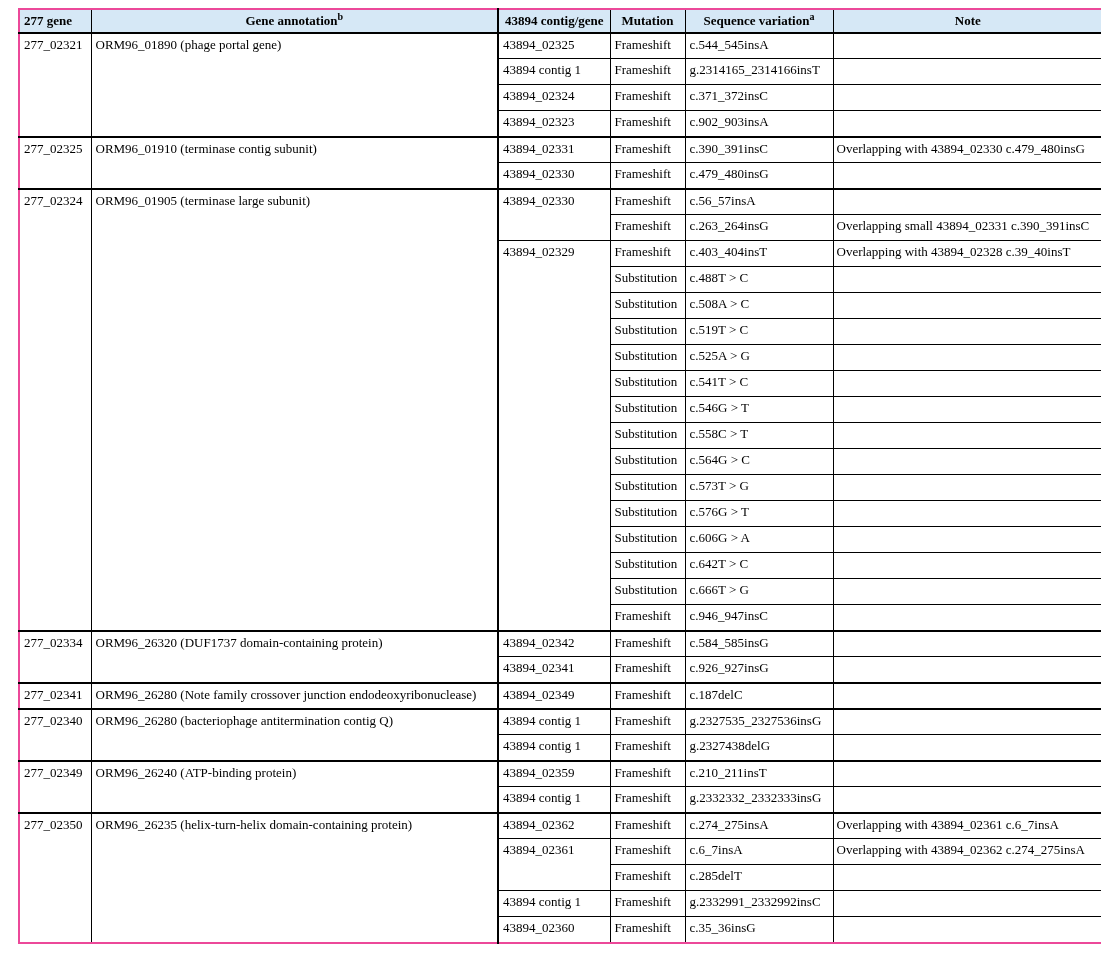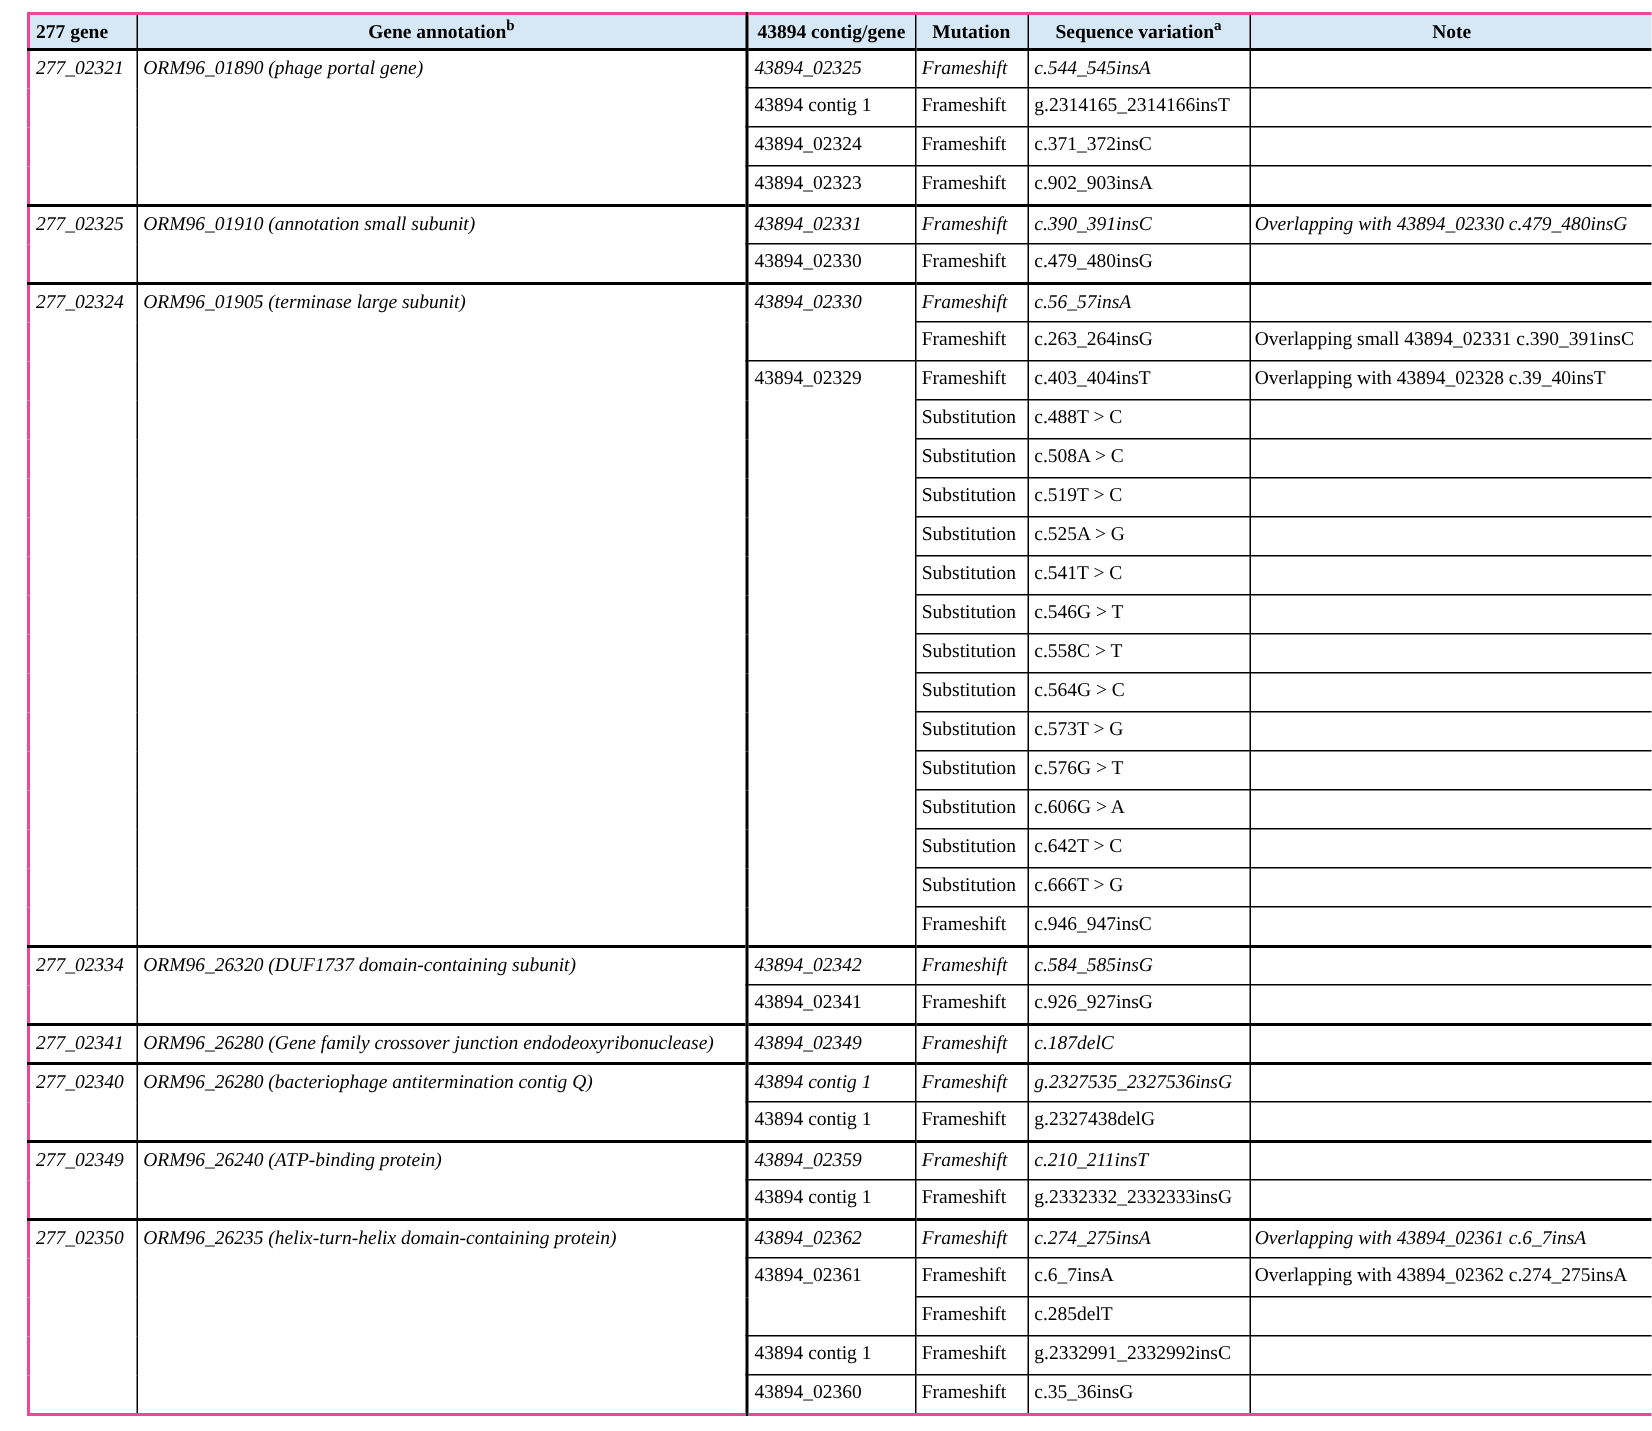--- a/index.html
+++ b/index.html
@@ -39,21 +39,21 @@
     background: #d6e8f6;
     font-weight: bold;
     text-align: center;
     height: 23px;
     border-bottom: 2px solid #000000;
     padding-top: 3px;
   }
   .gene-table thead th.col-gene { text-align: left; }
   .gene-table td { height: 26px; }
   .gene-table .col-annotation { border-right: 2px solid #000000; margin-top: 24px; }
-  .gene-table tr.group-start td { border-top: 2px solid #000000; font-style: italic; }
+  .gene-table tr.group-start td { border-top: 2px solid #000000; }
   .gene-table td.col-note { padding-left: 3px; padding-right: 2px; }
   .gene-table sup {
     font-size: 10px;
     font-weight: bold;
     line-height: 0;
   }
 </style>
 </head>
 <body>
 
@@ -99,21 +99,21 @@
           <td class="col-note"></td>
         </tr>
         <tr>
           <td class="col-contig">43894_02323</td>
           <td class="col-mutation">Frameshift</td>
           <td class="col-variation">c.902_903insA</td>
           <td class="col-note"></td>
         </tr>
         <tr class="group-start">
           <td class="col-gene" rowspan="2">277_02325</td>
-          <td class="col-annotation" rowspan="2">ORM96_01910 (annotation small subunit)</td>
+          <td class="col-annotation" rowspan="2">ORM96_01910 (terminase contig subunit)</td>
           <td class="col-contig">43894_02331</td>
           <td class="col-mutation">Frameshift</td>
           <td class="col-variation">c.390_391insC</td>
           <td class="col-note">Overlapping with 43894_02330 c.479_480insG</td>
         </tr>
         <tr>
           <td class="col-contig">43894_02330</td>
           <td class="col-mutation">Frameshift</td>
           <td class="col-variation">c.479_480insG</td>
           <td class="col-note"></td>
@@ -202,35 +202,35 @@
           <td class="col-variation">c.666T &gt; G</td>
           <td class="col-note"></td>
         </tr>
         <tr>
           <td class="col-mutation">Frameshift</td>
           <td class="col-variation">c.946_947insC</td>
           <td class="col-note"></td>
         </tr>
         <tr class="group-start">
           <td class="col-gene" rowspan="2">277_02334</td>
-          <td class="col-annotation" rowspan="2">ORM96_26320 (DUF1737 domain-containing subunit)</td>
+          <td class="col-annotation" rowspan="2">ORM96_26320 (DUF1737 domain-containing protein)</td>
           <td class="col-contig">43894_02342</td>
           <td class="col-mutation">Frameshift</td>
           <td class="col-variation">c.584_585insG</td>
           <td class="col-note"></td>
         </tr>
         <tr>
           <td class="col-contig">43894_02341</td>
           <td class="col-mutation">Frameshift</td>
           <td class="col-variation">c.926_927insG</td>
           <td class="col-note"></td>
         </tr>
         <tr class="group-start">
           <td class="col-gene">277_02341</td>
-          <td class="col-annotation">ORM96_26280 (Gene family crossover junction endodeoxyribonuclease)</td>
+          <td class="col-annotation">ORM96_26280 (Note family crossover junction endodeoxyribonuclease)</td>
           <td class="col-contig">43894_02349</td>
           <td class="col-mutation">Frameshift</td>
           <td class="col-variation">c.187delC</td>
           <td class="col-note"></td>
         </tr>
         <tr class="group-start">
           <td class="col-gene" rowspan="2">277_02340</td>
           <td class="col-annotation" rowspan="2">ORM96_26280 (bacteriophage antitermination contig Q)</td>
           <td class="col-contig">43894 contig 1</td>
           <td class="col-mutation">Frameshift</td>

